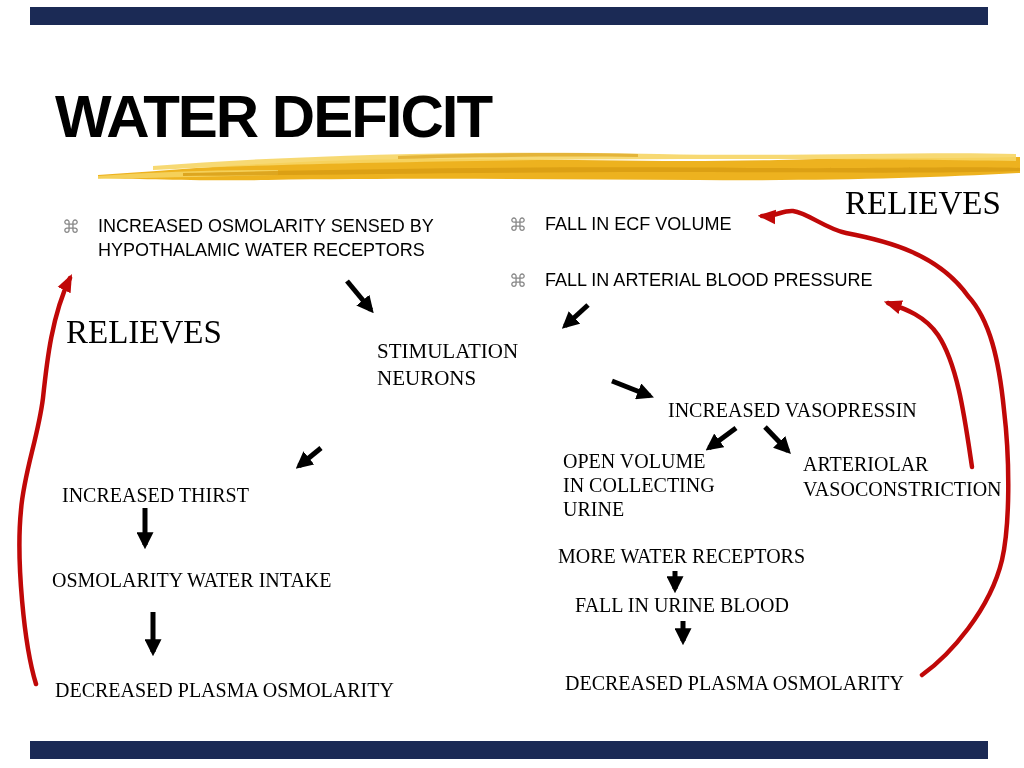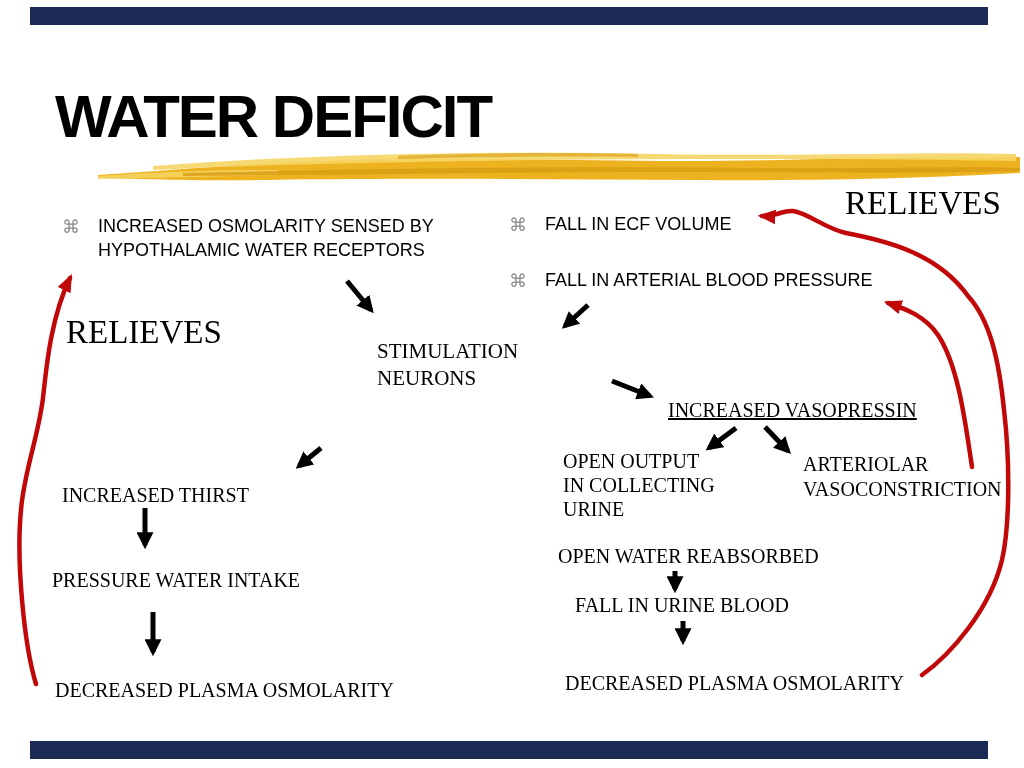--- a/index.html
+++ b/index.html
@@ -41,21 +41,21 @@
   #bullet-osmolarity{left:98px;top:214px;}
   #bullet-ecf{left:545px;top:212px;}
   #bullet-arterial{left:545px;top:268px;}
   .flow{
     position:absolute;
     font-family:"Liberation Serif",serif;
     font-size:20px;line-height:24px;
     color:var(--ink,#000);white-space:nowrap;
   }
   #stimulation{left:377px;top:338px;font-size:21px;line-height:27px;}
-  #vasopressin{left:668px;top:398px;text-decoration:underline;}
+  #vasopressin{left:668px;top:398px;}
   #open-pores{left:563px;top:449px;}
   #arteriolar{left:803px;top:452px;line-height:25px;}
   #more-water{left:558px;top:544px;}
   #fall-urine{left:575px;top:593px;}
   #decreased-right{left:565px;top:671px;}
   #increased-thirst{left:62px;top:483px;}
   #water-intake{left:52px;top:568px;}
   #decreased-left{left:55px;top:678px;}
   #arrow-layer{position:absolute;left:0;top:0;pointer-events:none;}
   .black-arrow{stroke:var(--ink,#000);stroke-width:5;fill:none;}
@@ -104,36 +104,36 @@
   </div>
 
   <div id="stimulation" class="flow">
     <div>STIMULATION</div>
     <div>NEURONS</div>
   </div>
 
   <div id="vasopressin" class="flow">INCREASED VASOPRESSIN</div>
 
   <div id="open-pores" class="flow">
-    <div>OPEN OUTPUT</div>
+    <div>OPEN VOLUME</div>
     <div>IN COLLECTING</div>
     <div>URINE</div>
   </div>
 
   <div id="arteriolar" class="flow">
     <div>ARTERIOLAR</div>
     <div>VASOCONSTRICTION</div>
   </div>
 
-  <div id="more-water" class="flow">OPEN WATER REABSORBED</div>
+  <div id="more-water" class="flow">MORE WATER RECEPTORS</div>
   <div id="fall-urine" class="flow">FALL IN URINE BLOOD</div>
   <div id="decreased-right" class="flow">DECREASED PLASMA OSMOLARITY</div>
 
   <div id="increased-thirst" class="flow">INCREASED THIRST</div>
-  <div id="water-intake" class="flow">PRESSURE WATER INTAKE</div>
+  <div id="water-intake" class="flow">OSMOLARITY WATER INTAKE</div>
   <div id="decreased-left" class="flow">DECREASED PLASMA OSMOLARITY</div>
 
   <svg id="arrow-layer" width="1024" height="768" viewBox="0 0 1024 768">
     <defs>
       <marker id="mBlack" viewBox="0 0 10 10" refX="7.5" refY="5" markerWidth="3.4" markerHeight="3.4" orient="auto-start-reverse">
         <path class="fill-black" d="M0,0 L10,5 L0,10 z"></path>
       </marker>
       <marker id="mRed" viewBox="0 0 10 10" refX="7.5" refY="5" markerWidth="4" markerHeight="4" orient="auto-start-reverse">
         <path class="fill-red" d="M0,1 L10,5 L0,9 z"></path>
       </marker>

